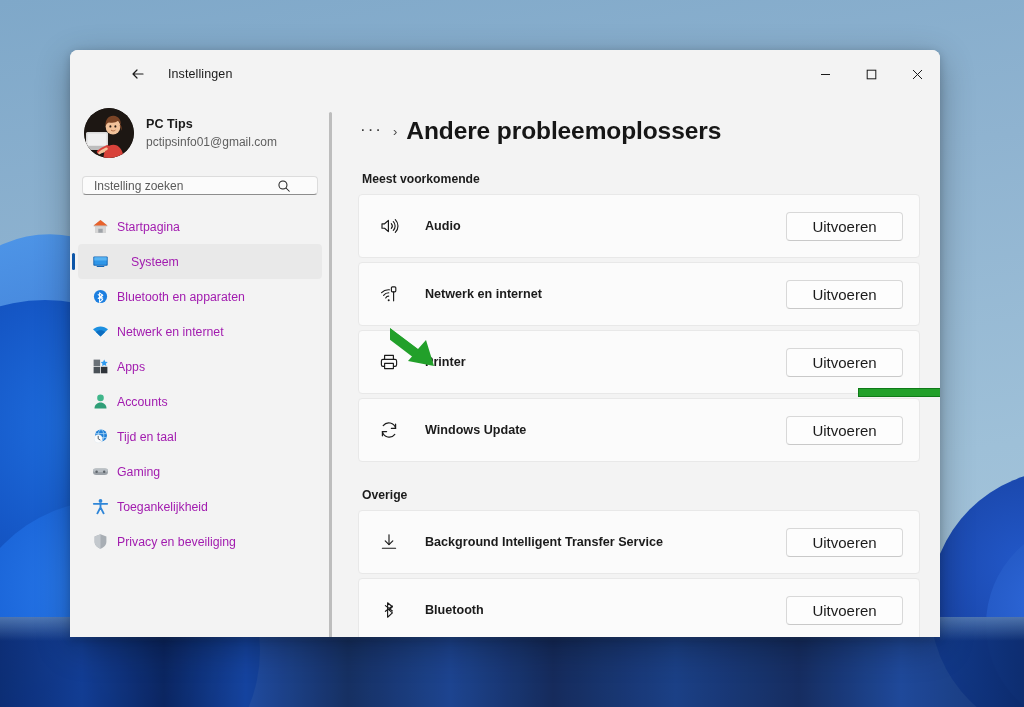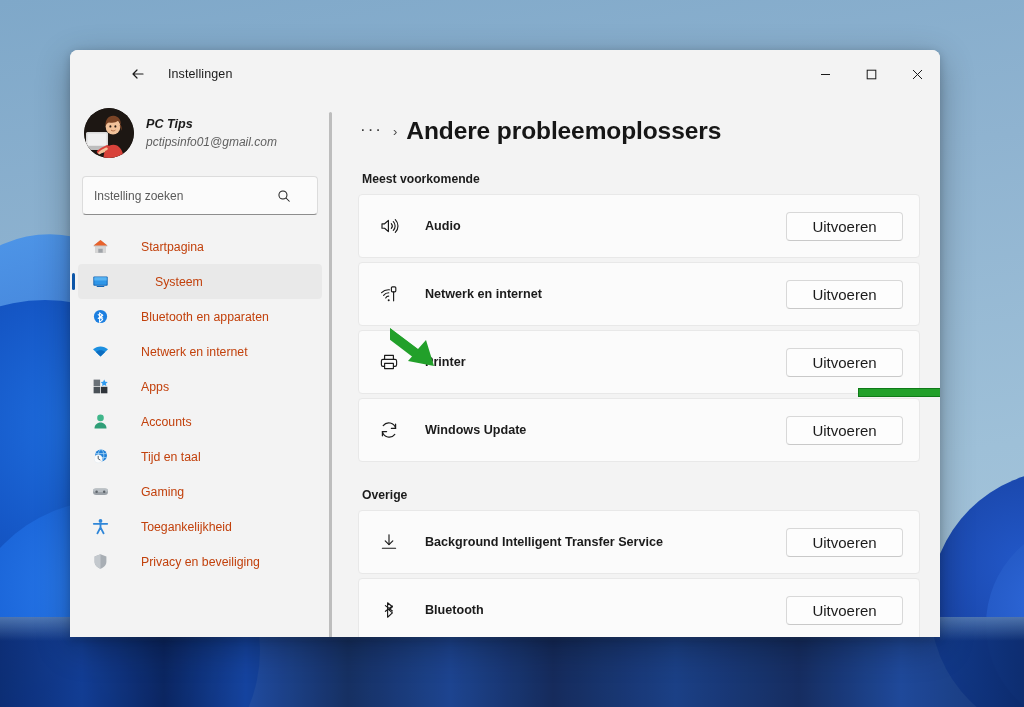--- a/index.html
+++ b/index.html
@@ -149,35 +149,35 @@
   }
   .avatar {
     width: 50px; height: 50px;
     border-radius: 50%;
     overflow: hidden;
     flex: 0 0 50px;
     background: #1e1a17;
     position: relative;
   }
   .avatar svg { width: 50px; height: 50px; display: block; }
-  .account-meta { margin-left: 12px; line-height: 1.28; font-style: italic; }
+  .account-meta { margin-left: 12px; line-height: 1.28; }
   .account-name {
     font-size: 12.6px;
     font-weight: bold;
     color: #1b1b1b;
   }
   .account-mail {
     font-size: 12px;
     color: #5f5f5f;
     margin-top: 3px;
   }
 
   .search-wrap {
     margin: 16px 14px 0 12px;
-    height: 39px;
+    height: 19px;
     background: #fbfbfb;
     border: 1px solid #dcdcdc;
     border-bottom-color: #8d8d8d;
     border-radius: 4px;
     display: flex;
     align-items: center;
     padding: 0 26px 0 11px;
   }
   .search-input {
     flex: 1;
@@ -210,23 +210,23 @@
     background: #0d56a8;
     border-radius: 2px;
   }
   .nav-icon {
     width: 17px; height: 17px;
     flex: 0 0 17px;
     display: flex; align-items: center; justify-content: center;
   }
   .nav-icon svg { width: 17px; height: 17px; display: block; }
   .nav-label {
-    margin-left: 32px;
+    margin-left: 8px;
     font-size: 12.3px;
-    color: #c2410c;
+    color: #a21caf;
     white-space: nowrap;
   }
 
   
   #side-scroll {
     position: absolute;
     right: 0; top: 14px;
     width: 3px;
     height: 530px;
     background: #bdbdbd;

